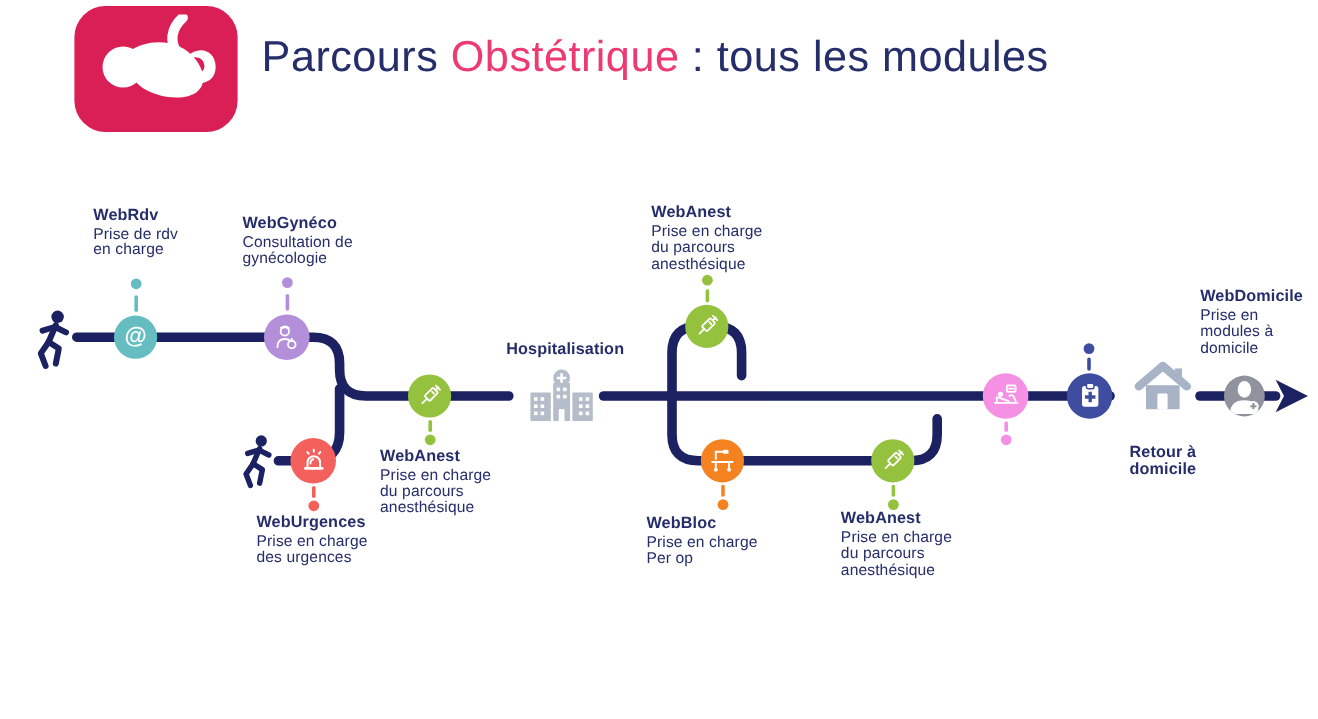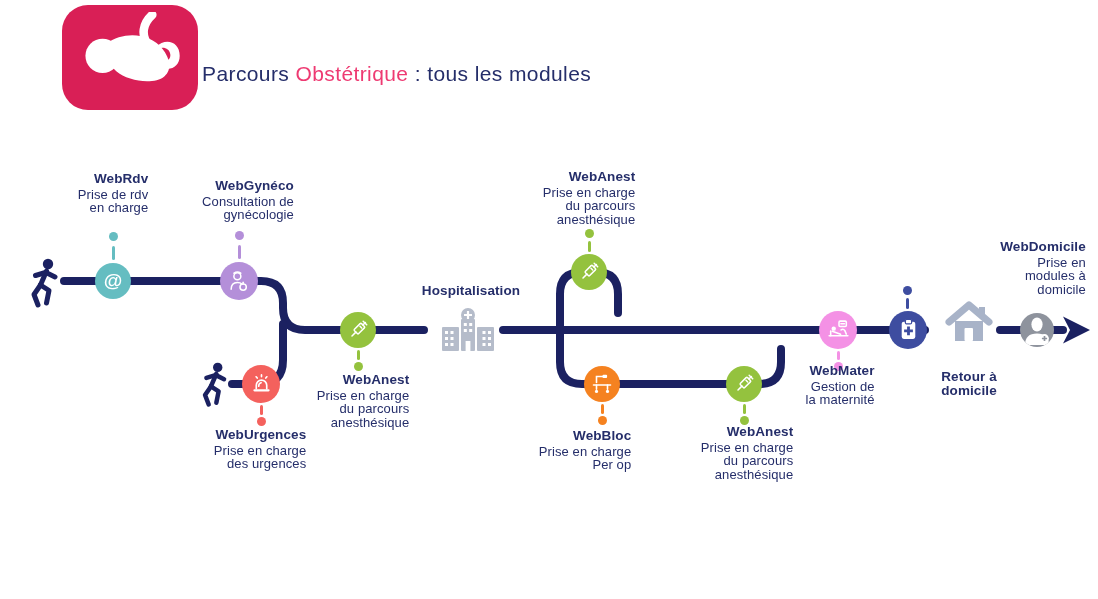--- a/index.html
+++ b/index.html
@@ -2,28 +2,28 @@
 <html><head>
 <meta charset="utf-8">
 <style>
   html,body{margin:0;padding:0;background:#fff;}
   .stage{position:relative;width:1098px;height:599px;background:#fff;overflow:hidden;
          font-family:"Liberation Sans",sans-serif;}
   .abs{position:absolute;}
   
   .logo{position:absolute;left:62px;top:5px;width:136px;height:105px;border-radius:26px;
         display:flex;align-items:center;justify-content:center;}
-  .title{position:absolute;left:202px;top:26px;font-size:21px;letter-spacing:.4px;
-         font-weight:500;color:#252e6a;white-space:nowrap;margin-top:36px;}
+  .title{position:absolute;left:218px;top:26px;font-size:36px;letter-spacing:.4px;
+         font-weight:500;color:#252e6a;white-space:nowrap;}
   .title .hl{font-weight:500;}
   
   .circle{position:absolute;border-radius:50%;display:flex;align-items:center;
           justify-content:center;overflow:hidden;}
   .at{color:#fff;font-size:19px;font-weight:700;line-height:1;transform:translateY(-1px);}
-  .label{position:absolute;transform:translateX(-50%);text-align:right;color:#252e6a;
+  .label{position:absolute;transform:translateX(-50%);text-align:left;color:#252e6a;
          font-size:13px;line-height:13.5px;letter-spacing:.1px;white-space:nowrap;}
   .label .name{font-weight:700;font-size:13.5px;margin-bottom:2px;}
   .stem{position:absolute;width:3px;border-radius:2px;}
   .dot{position:absolute;width:9px;height:9px;border-radius:50%;}
 </style>
 </head>
 <body>
 
 <div class="stage">
 
@@ -300,25 +300,20 @@
     <div>Per op</div>
   </div>
 
   <div class="label" style="left:747px;top:425px">
     <div class="name">WebAnest</div>
     <div>Prise en charge</div>
     <div>du parcours</div>
     <div>anesthésique</div>
   </div>
 
-  <div class="label" style="left:840px;top:364px">
-    <div class="name">WebMater</div>
-    <div>Gestion de</div>
-    <div>la maternité</div>
-  </div>
 
 
   <div class="label" style="left:969px;top:370px">
     <div class="name" style="margin-bottom:0">Retour à</div>
     <div class="name">domicile</div>
   </div>
 
   <div class="label" style="left:1043px;top:240px">
     <div class="name">WebDomicile</div>
     <div>Prise en</div>

